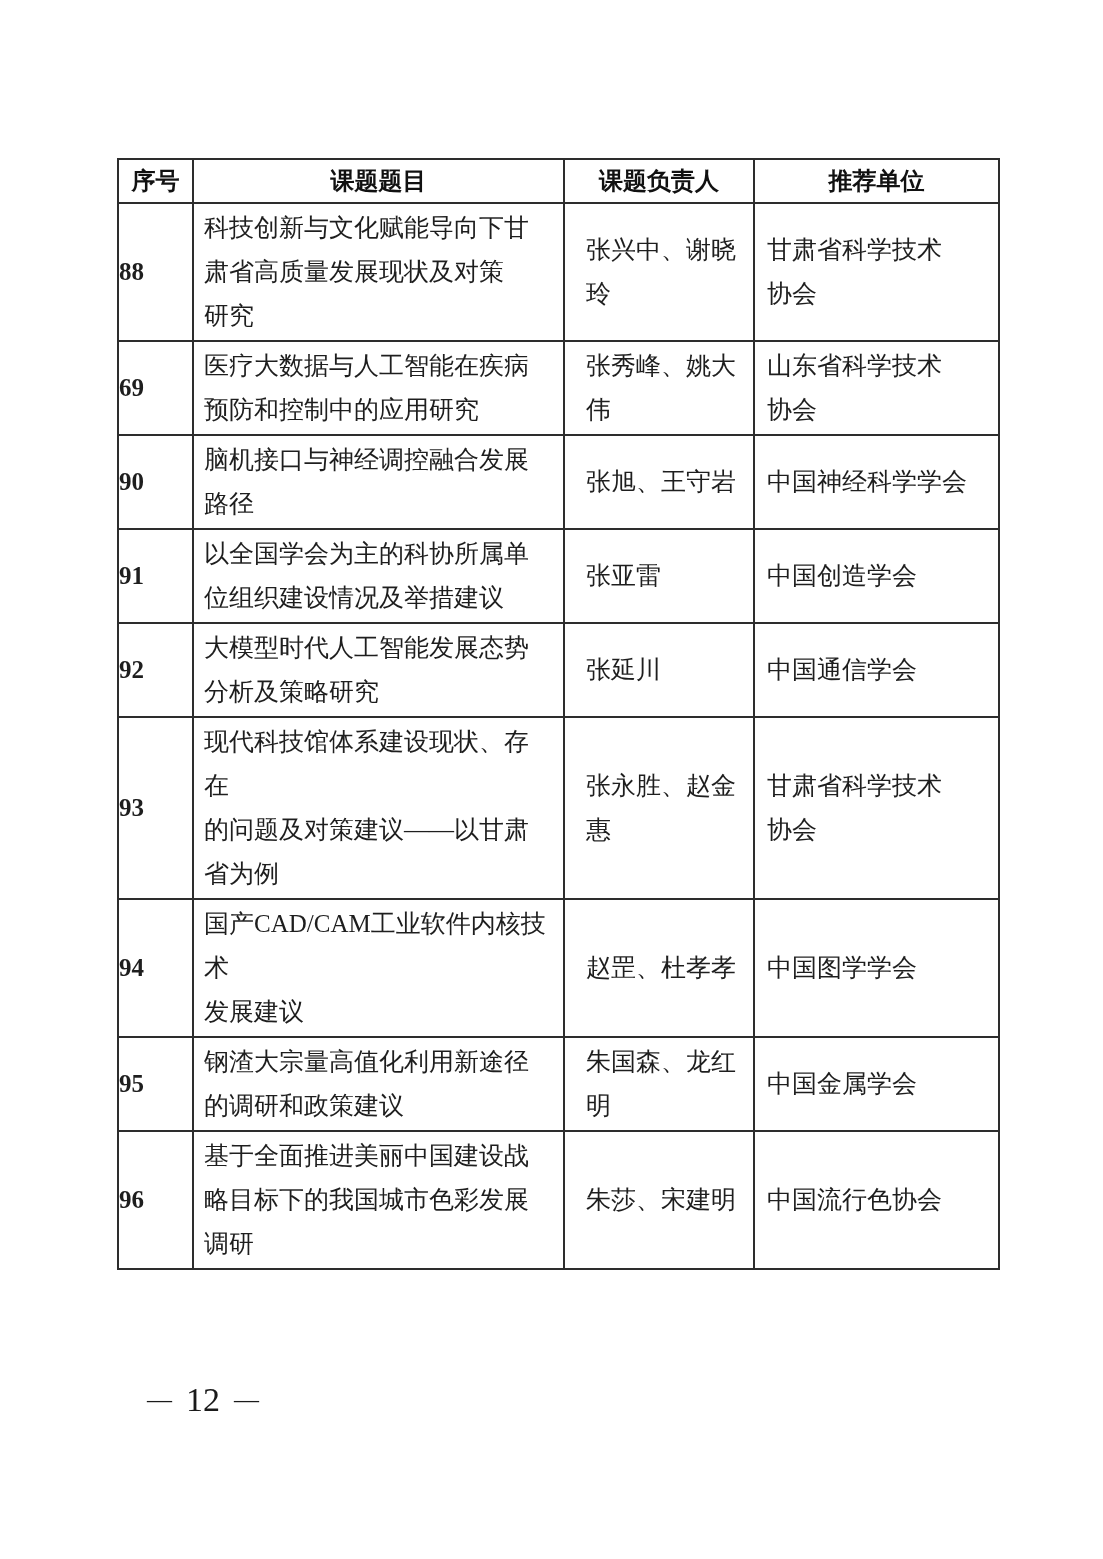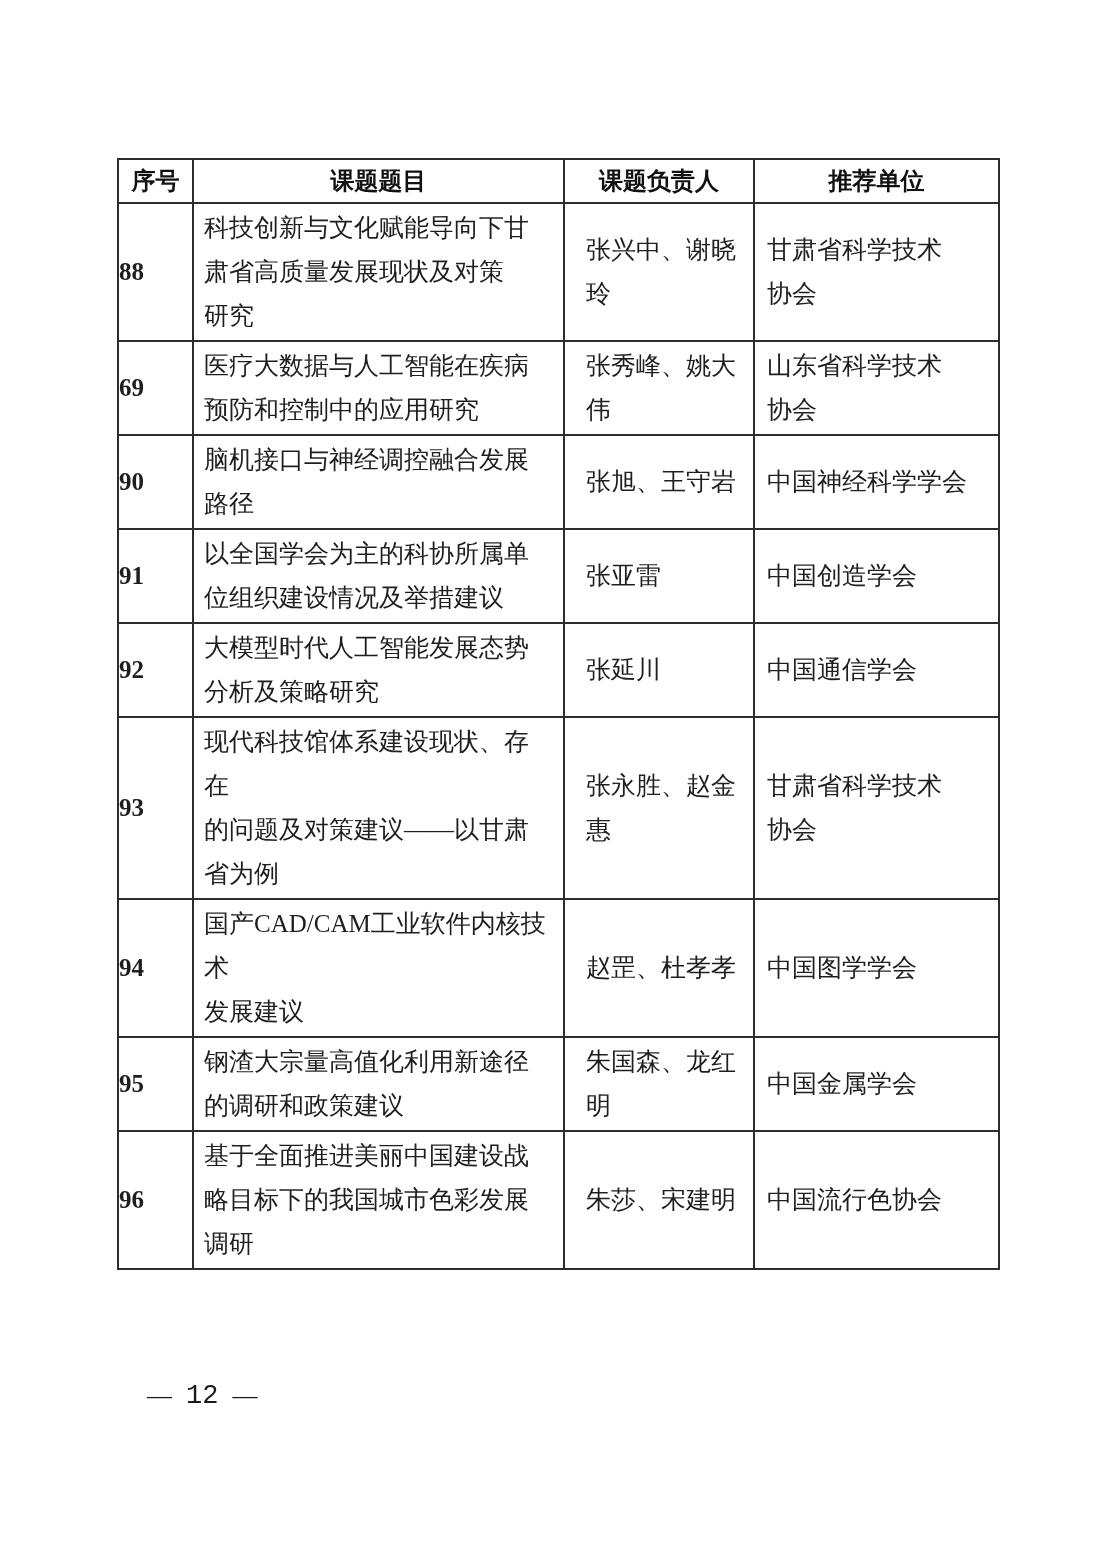--- a/index.html
+++ b/index.html
@@ -72,22 +72,21 @@
     left: 147px;
     top: 1381px;
     display: flex;
     align-items: center;
     gap: 14px;
     font-family: "Liberation Serif", serif;
     font-size: 25px;
     color: #1a1a1a;
   }
   .page-footer .pagenum {
-    font-size: 27px;
-    font-family: Liberation Mono, monospace;
+    font-size: 34px;
   }
 </style>
 </head>
 <body>
 
 <div class="page">
 
   <table class="topic-table">
     <colgroup>
       <col style="width:75px">

